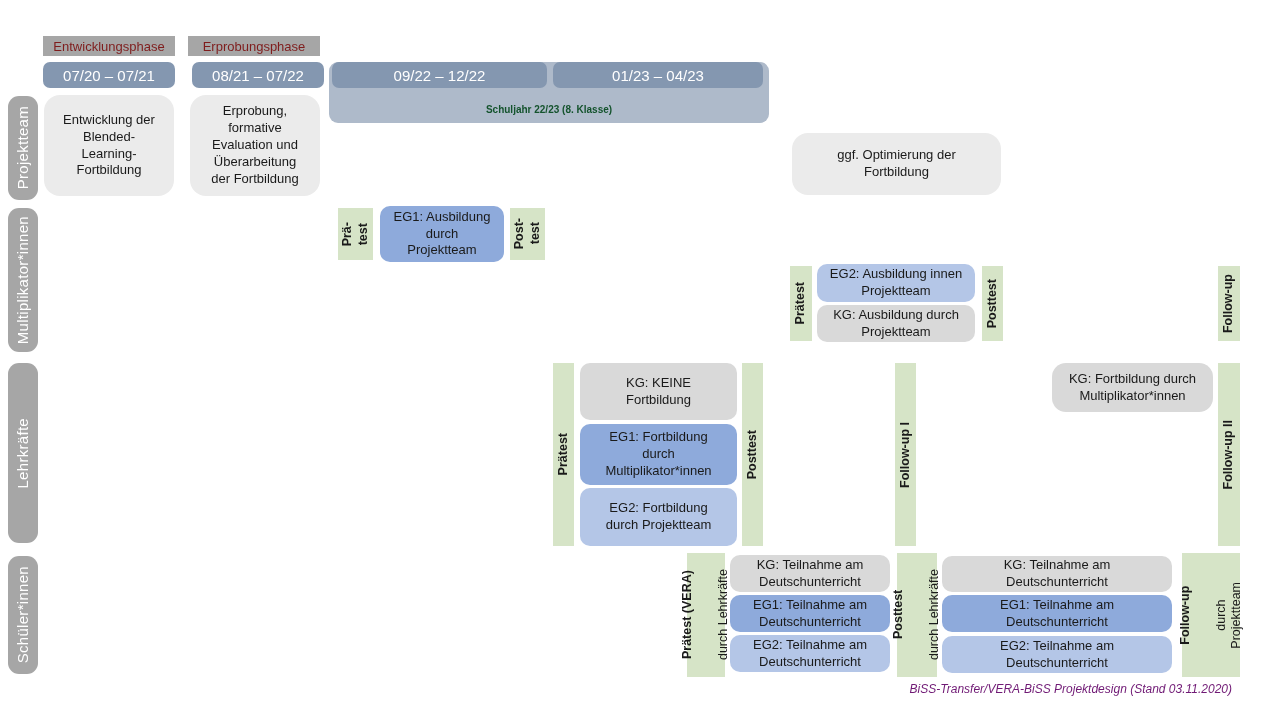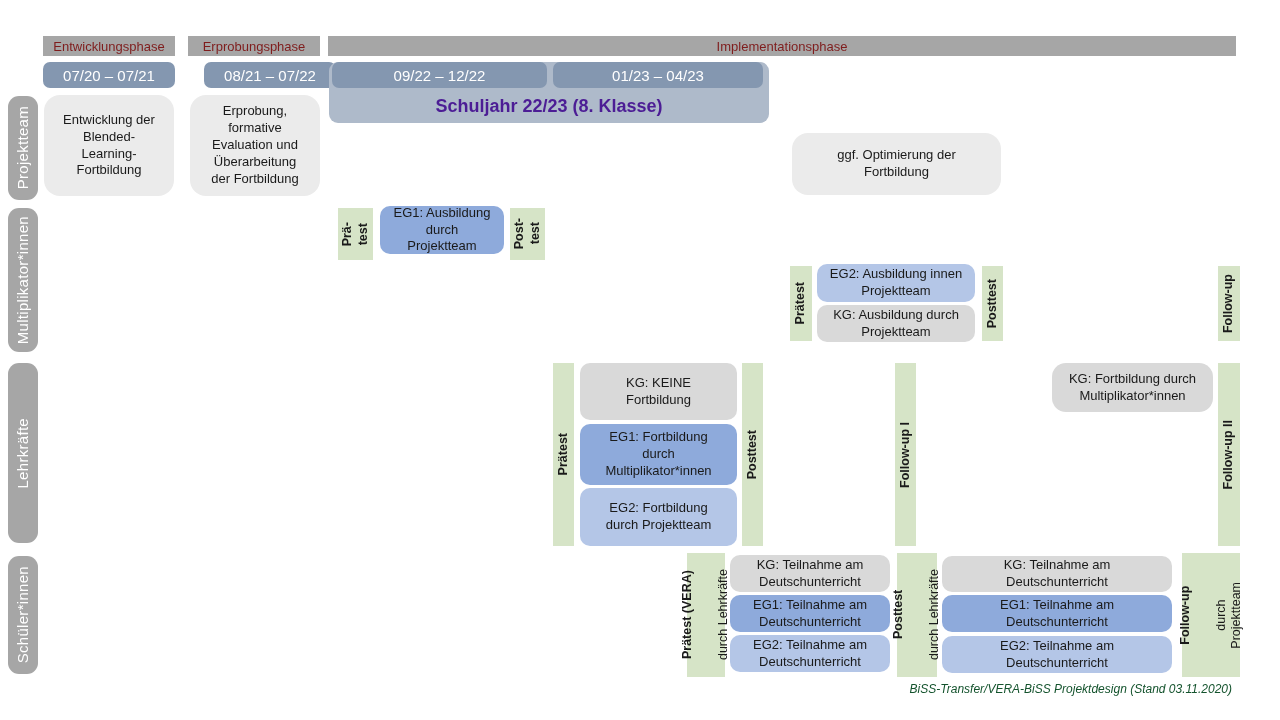--- a/index.html
+++ b/index.html
@@ -28,21 +28,21 @@
     line-height: 1;
   }
 
   
   .sy-band {
     background: var(--school-year-band, #aebaca);
     border-radius: 9px;
   }
   .sy-label {
     position: absolute; left: 0; right: 0; bottom: 8px;
-    text-align: center; color: #4c1d95; font-weight: bold; font-size: 18px;
+    text-align: center; color: #14532d; font-weight: bold; font-size: 10px;
     line-height: 1;
   }
 
   
   .box {
     display: flex; align-items: center; justify-content: center;
     text-align: center; font-size: 13px; line-height: 1.3;
     color: #1a1a1a; white-space: pre-line;
   }
   .box-neutral { background: var(--neutral-box, #ebebeb); border-radius: 16px; }
@@ -72,35 +72,34 @@
 
   
   .side-bar {
     background: var(--sidebar-bar, #a6a6a6);
     border-radius: 11px;
     display: flex; align-items: center; justify-content: center;
   }
   .side-bar .vgroup { color: #ffffff; font-size: 15px; font-weight: normal; letter-spacing: 0.3px; }
 
   .footer-note {
-    font-style: italic; font-size: 12px; color: #14532d;
+    font-style: italic; font-size: 12px; color: #701a75;
     white-space: nowrap;
   }
 </style>
 </head>
 <body>
 
 <div id="stage">
 
   <div class="abs phase-bar" style="left:43px; top:36px; width:132px; height:20px;">Entwicklungsphase</div>
   <div class="abs phase-bar" style="left:188px; top:36px; width:132px; height:20px;">Erprobungsphase</div>
-  <div class="abs phase-bar" style="left:328px; top:36px; width:908px; height:20px;">Implementationsphase</div>
 
   <div class="abs pill" style="left:43px; top:62px; width:132px; height:26px;">07/20 – 07/21</div>
-  <div class="abs pill" style="left:204px; top:62px; width:132px; height:26px;">08/21 – 07/22</div>
+  <div class="abs pill" style="left:192px; top:62px; width:132px; height:26px;">08/21 – 07/22</div>
 
   <div class="abs sy-band" style="left:329px; top:62px; width:440px; height:61px;">
     <div class="abs pill" style="left:3px; top:0px; width:215px; height:26px;">09/22 – 12/22</div>
     <div class="abs pill" style="left:224px; top:0px; width:210px; height:26px;">01/23 – 04/23</div>
     <div class="sy-label">Schuljahr 22/23 (8. Klasse)</div>
   </div>
 
 
   <div class="abs side-bar" style="left:8px; top:96px; width:30px; height:104px;">
     <span class="vgroup">Projektteam</span>
@@ -124,21 +123,21 @@
 Evaluation und
 Überarbeitung
 der Fortbildung</div>
   <div class="abs box box-neutral" style="left:792px; top:133px; width:209px; height:62px;">ggf. Optimierung der
 Fortbildung</div>
 
   <div class="abs green" style="left:338px; top:208px; width:35px; height:52px;">
     <span class="vgroup vmain">Prä-
 test</span>
   </div>
-  <div class="abs box box-eg1" style="left:380px; top:206px; width:124px; height:48px;">EG1: Ausbildung
+  <div class="abs box box-eg1" style="left:380px; top:206px; width:124px; height:56px;">EG1: Ausbildung
 durch
 Projektteam</div>
   <div class="abs green" style="left:510px; top:208px; width:35px; height:52px;">
     <span class="vgroup vmain">Post-
 test</span>
   </div>
   <div class="abs green" style="left:790px; top:266px; width:22px; height:75px;">
     <span class="vgroup vmain">Prätest</span>
   </div>
   <div class="abs box box-eg2" style="left:817px; top:264px; width:158px; height:38px;">EG2: Ausbildung innen

